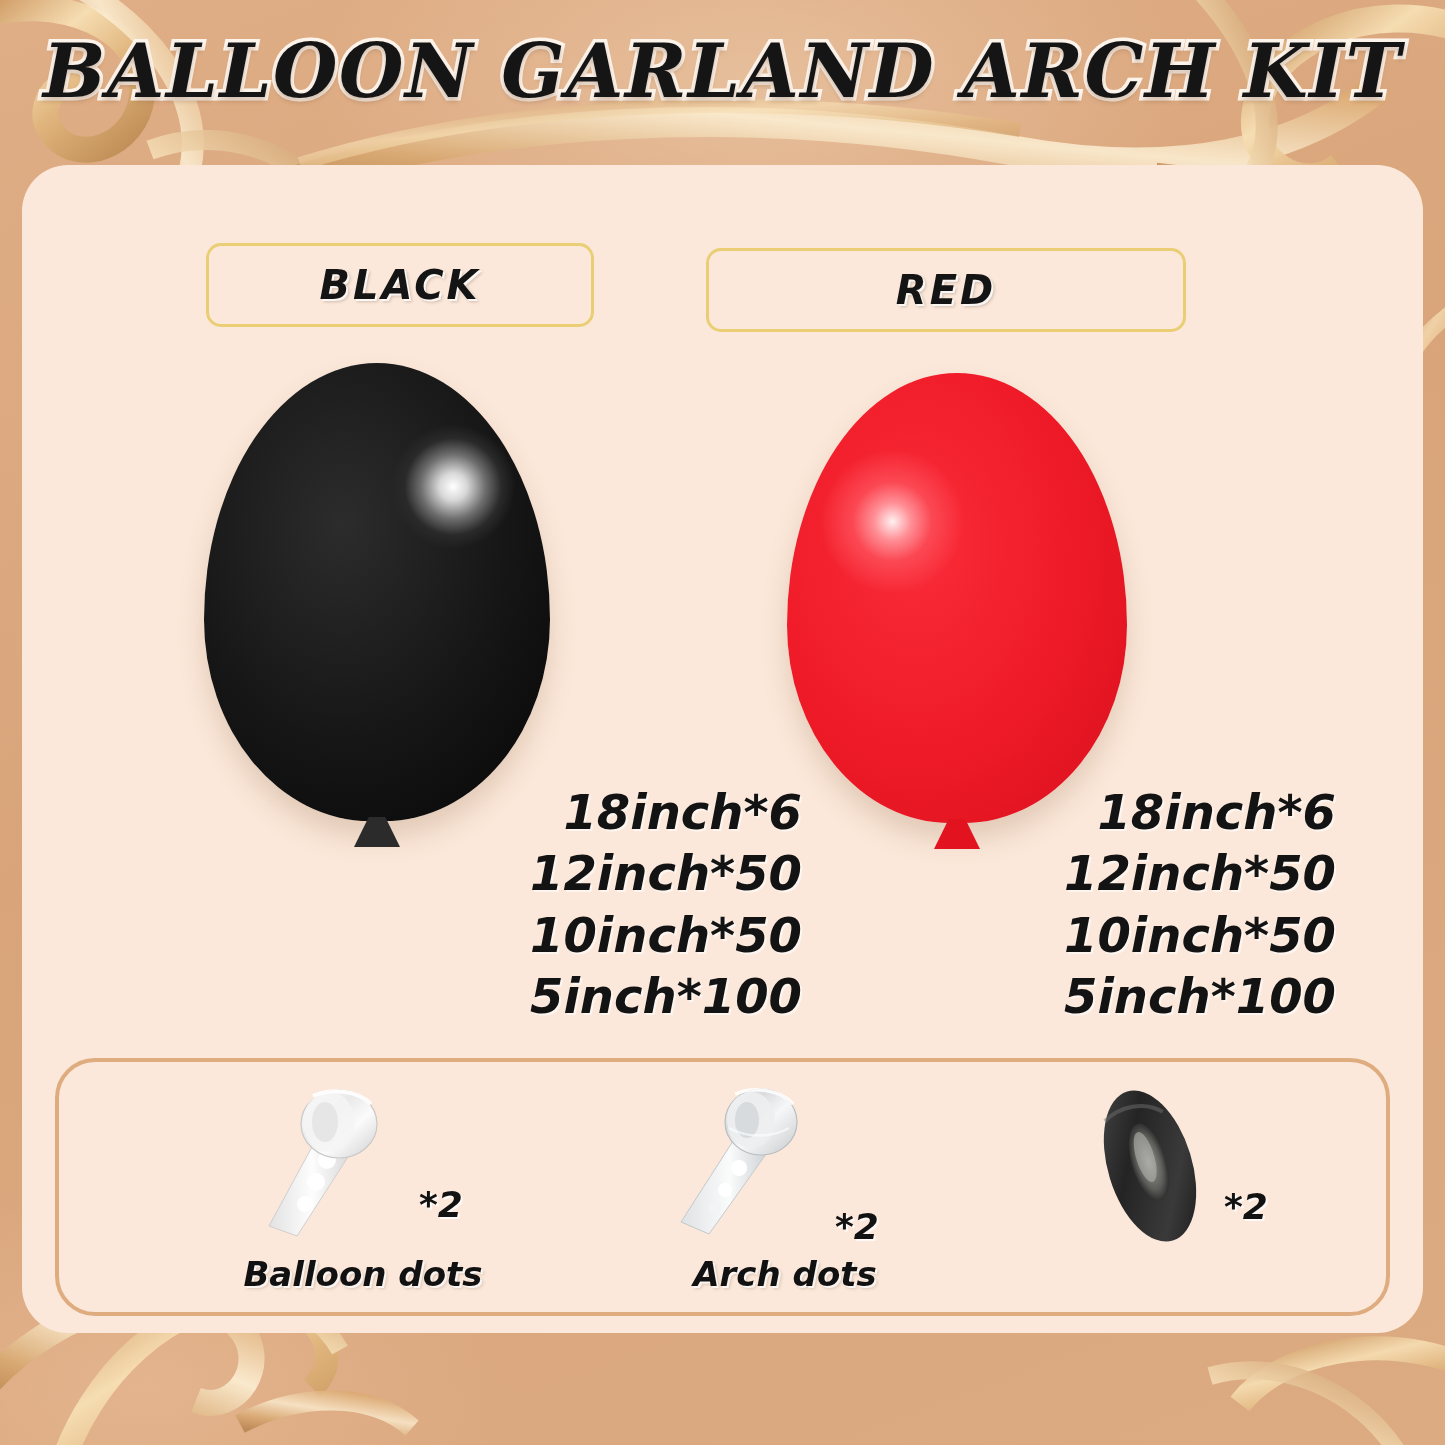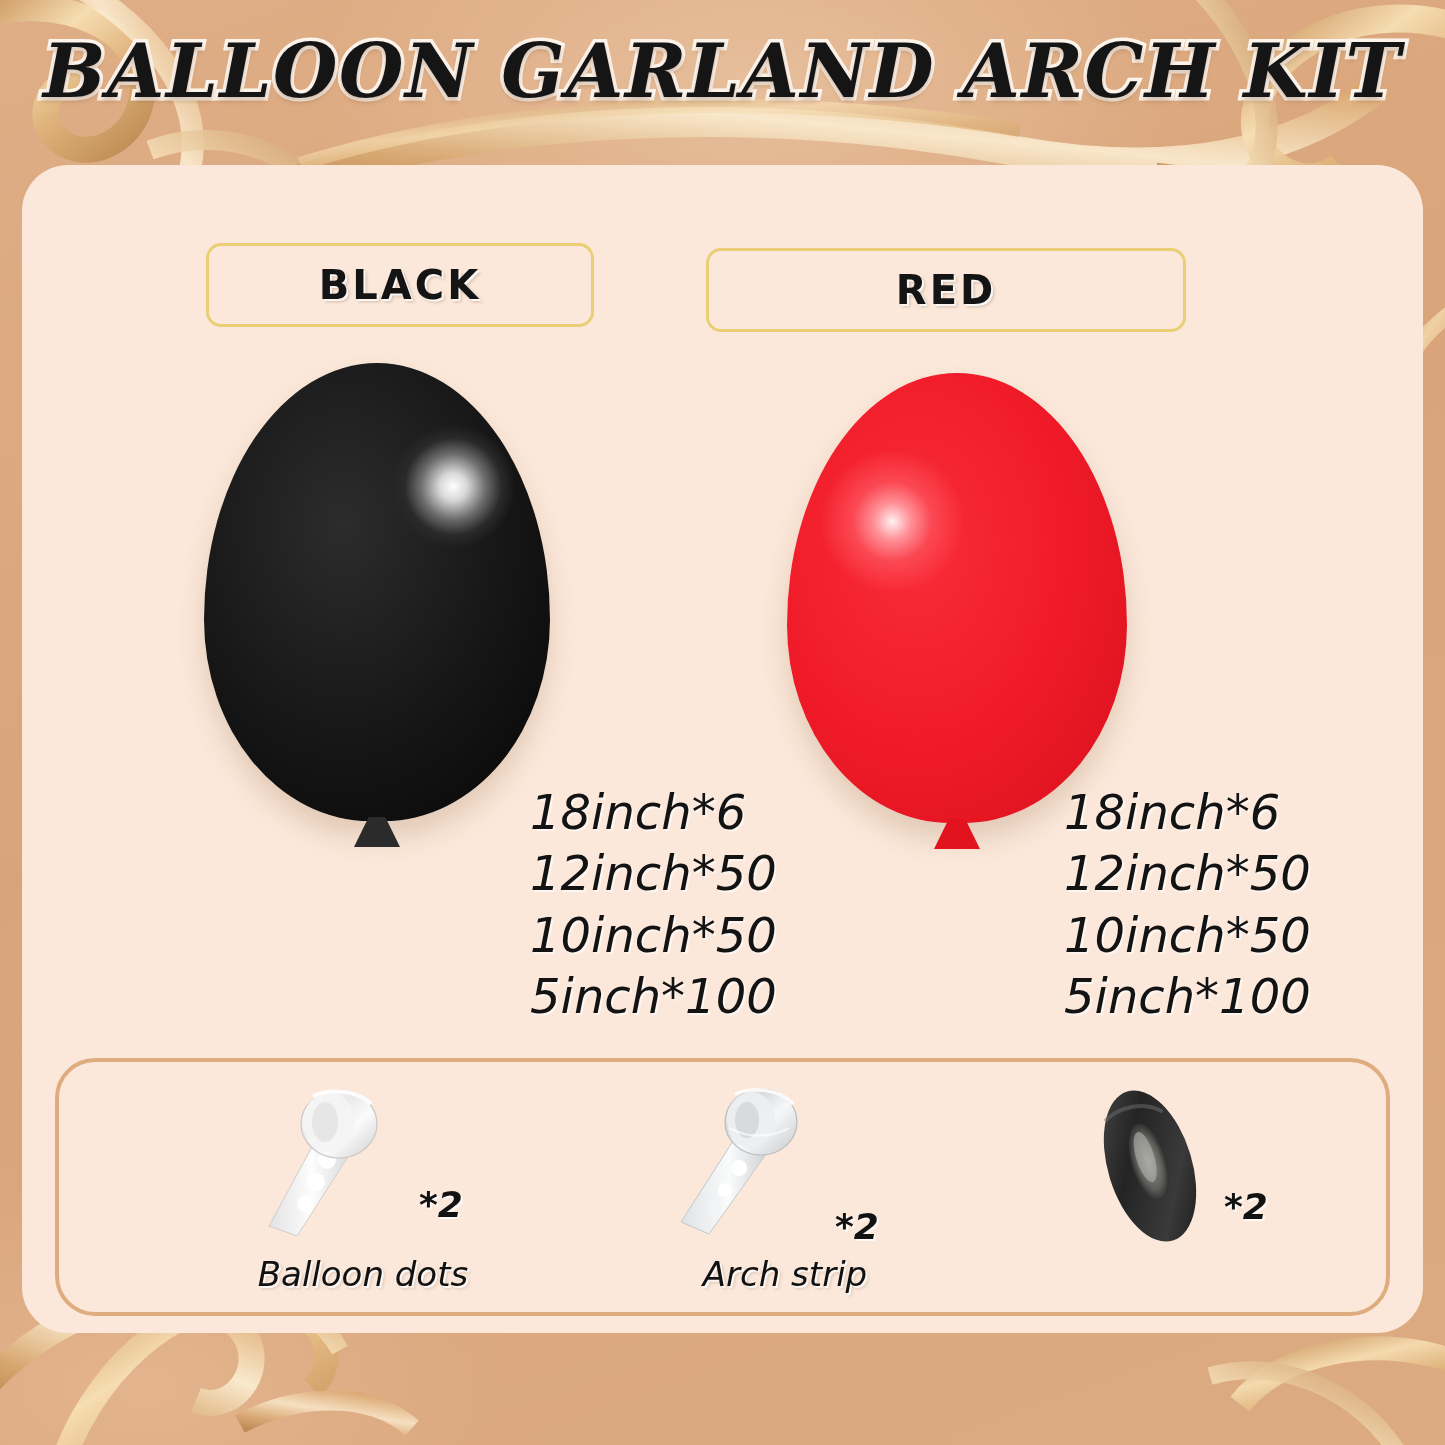--- a/index.html
+++ b/index.html
@@ -65,20 +65,21 @@
     border-radius: 15px;
     display: flex;
     align-items: center;
     justify-content: center;
   }
   .pill-black { left: 206px; top: 243px; width: 382px; }
   .pill-red   { left: 706px; top: 248px; width: 474px; }
   .pill span {
     font-family: "DejaVu Sans", sans-serif;
     font-weight: 700;
+    font-style: italic;
     font-size: 40px;
     letter-spacing: 3px;
     color: #141414;
     text-shadow: 2px 2px 0 rgba(255,255,255,.85), 3px 3px 3px rgba(120,90,70,.30);
   }
 
   
   .balloon {
     position: absolute;
     border-radius: 50% 50% 48% 48% / 56% 56% 44% 44%;
@@ -116,26 +117,27 @@
       radial-gradient(ellipse 300px 400px at 38% 38%, #fa2c39 0%, #ef1a27 52%, #d8101d 100%);
     box-shadow: 0 16px 26px rgba(140, 95, 60, .22);
   }
   #balloon-red::after { background: #e2131f; }
 
   
   .specs {
     position: absolute;
     font-family: "DejaVu Sans", sans-serif;
     font-style: italic;
-    font-weight: 400;
+    font-weight: 700;
     font-size: 48px;
     line-height: 1.28;
     color: #131313;
     white-space: nowrap;
     text-shadow: 2px 2px 0 rgba(255,255,255,.6);
+    text-align: right;
   }
   #specs-black { left: 530px; top: 782px; }
   #specs-red   { left: 1064px; top: 782px; }
 
   
   .acc-panel {
     position: absolute;
     left: 55px;
     top: 1058px;
     width: 1327px;
@@ -169,21 +171,21 @@
     color: #121212;
     text-shadow: 2px 2px 0 rgba(255,255,255,.75);
   }
   .acc-label {
     position: absolute;
     left: 0;
     right: 0;
     bottom: 18px;
     text-align: center;
     font-family: "DejaVu Sans", sans-serif;
-    font-weight: 400;
+    font-weight: 700;
     font-style: italic;
     font-size: 34px;
     color: #111111;
     text-shadow: 2px 2px 0 rgba(255,255,255,.8), 3px 3px 3px rgba(140,100,70,.25);
   }
   #acc-dots  .acc-qty { left: 252px; top: 122px; }
   #acc-strip .acc-qty { left: 248px; top: 144px; }
   #acc-ribbon .acc-qty{ left: 250px; top: 124px; }
   #acc-dots  .acc-label { transform: translateX(-24px); }
   #acc-strip .acc-label { transform: translateX(-22px); }
@@ -316,21 +318,21 @@
         <ellipse cx="66" cy="92" rx="8" ry="8" fill="#ffffff"></ellipse>
         <ellipse cx="52" cy="114" rx="7" ry="7" fill="#ffffff"></ellipse>
         <ellipse cx="42" cy="132" rx="6" ry="6" fill="#f2f4f5"></ellipse>
         <ellipse cx="88" cy="46" rx="36" ry="33" fill="url(#clearRoll)" stroke="#b9bec2" stroke-width="1.2"></ellipse>
         <ellipse cx="78" cy="44" rx="24" ry="28" fill="#eceef0" opacity=".9"></ellipse>
         <ellipse cx="74" cy="44" rx="12" ry="18" fill="#d3d7da" opacity=".85"></ellipse>
         <path d="M 62 18 C 82 10 108 14 120 28" fill="none" stroke="#ffffff" stroke-width="3.5" opacity=".85"></path>
         <path d="M 56 52 C 74 62 98 62 116 52" fill="none" stroke="#ffffff" stroke-width="2.5" opacity=".6"></path>
       </svg>
       <div class="acc-qty">*2</div>
-      <div class="acc-label">Arch strip</div>
+      <div class="acc-label">Arch dots</div>
     </div>
 
     <div class="acc" id="acc-ribbon">
       <svg class="acc-art" viewBox="0 0 180 178">
         <defs>
           <linearGradient id="spoolGrad" x1="0" y1="0" x2="1" y2="1">
             <stop offset="0%" stop-color="#4a4a4a"></stop>
             <stop offset="35%" stop-color="#242424"></stop>
             <stop offset="70%" stop-color="#3a3a3a"></stop>
             <stop offset="100%" stop-color="#141414"></stop>

